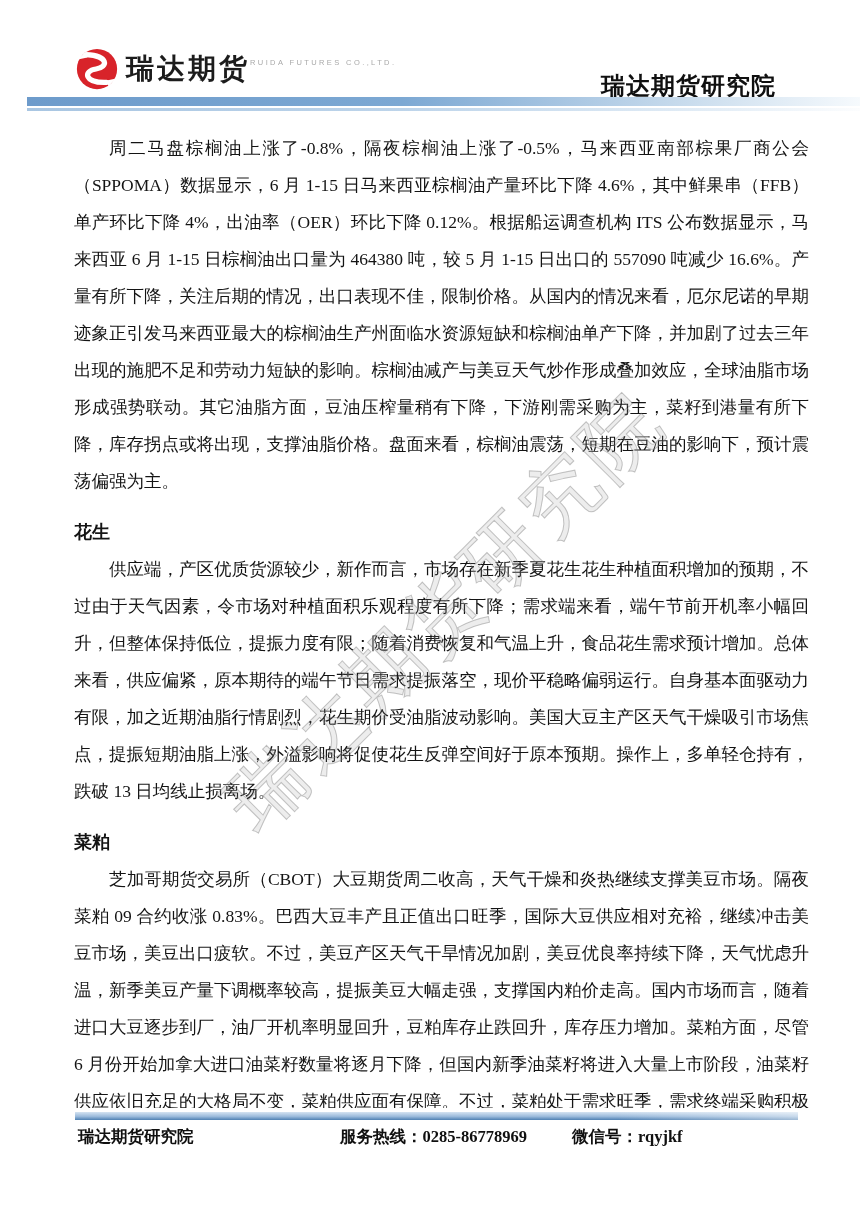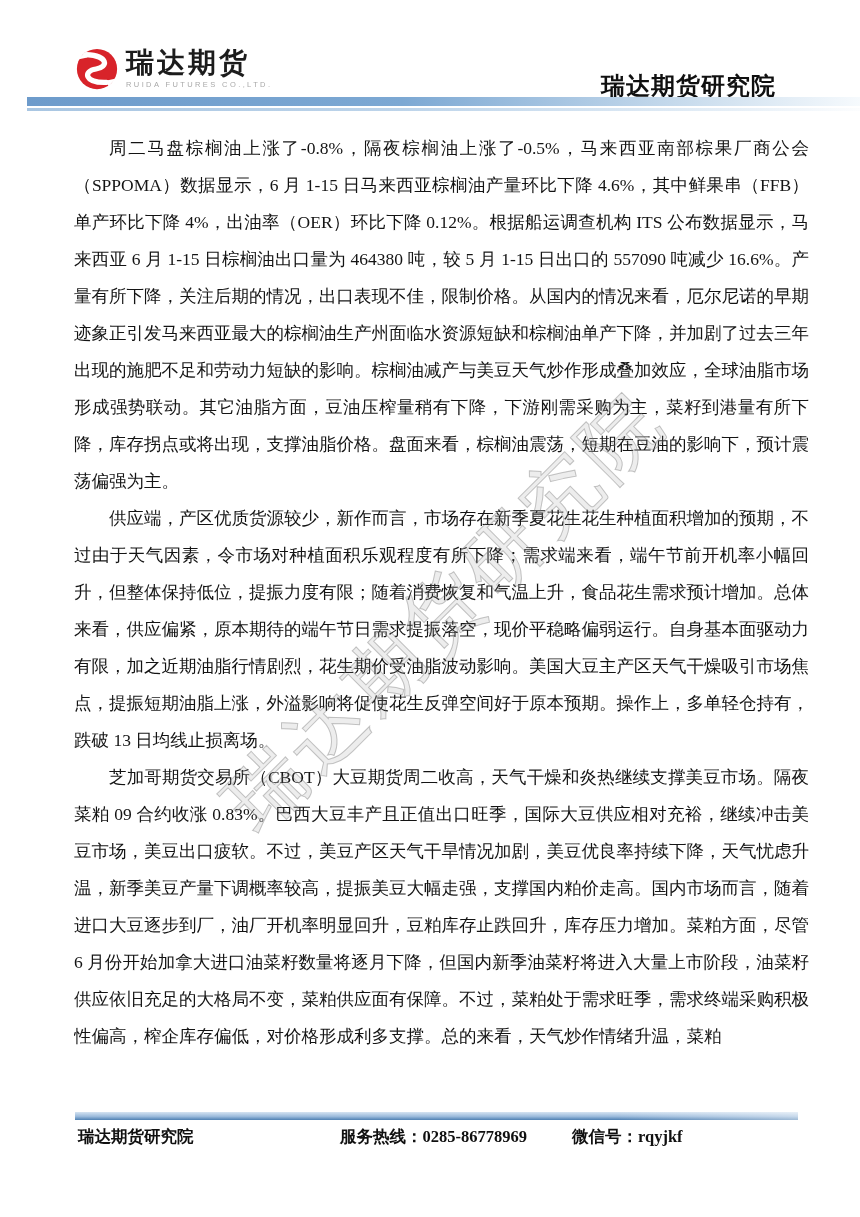--- a/index.html
+++ b/index.html
@@ -12,21 +12,21 @@
     font-family:"Liberation Serif","DejaVu Serif",serif;
     color:#141414;
   }
 
   
   .logo{
     position:absolute;left:74px;top:46px;
     display:flex;align-items:center;gap:6px;
   }
   .logo-mark{width:46px;height:46px;flex:0 0 auto;}
-  .logo-text-wrap{display:flex;flex-direction:column;line-height:1;}
+  .logo-text-wrap{display:flex;flex-direction:row;line-height:1;}
   .logo-cn{
     font-family:"Liberation Sans","DejaVu Sans",sans-serif;
     font-weight:700;font-size:28px;letter-spacing:3px;color:#1c1c1c;
   }
   .logo-en{
     font-family:"Liberation Sans","DejaVu Sans",sans-serif;
     font-size:7.5px;letter-spacing:2.4px;color:#a9a9a9;margin-top:4px;
   }
   .header-title{
     position:absolute;right:84px;top:70px;
@@ -110,22 +110,24 @@
   <div class="header-title">瑞达期货研究院</div>
 
   <div class="header-rule">
     <div class="main"></div>
     <div class="thin"></div>
   </div>
 
   <div class="content">
     <p>周二马盘棕榈油上涨了-0.8%，隔夜棕榈油上涨了-0.5%，马来西亚南部棕果厂商公会（SPPOMA）数据显示，6 月 1-15 日马来西亚棕榈油产量环比下降 4.6%，其中鲜果串（FFB）单产环比下降 4%，出油率（OER）环比下降 0.12%。根据船运调查机构 ITS 公布数据显示，马来西亚 6 月 1-15 日棕榈油出口量为 464380 吨，较 5 月 1-15 日出口的 557090 吨减少 16.6%。产量有所下降，关注后期的情况，出口表现不佳，限制价格。从国内的情况来看，厄尔尼诺的早期迹象正引发马来西亚最大的棕榈油生产州面临水资源短缺和棕榈油单产下降，并加剧了过去三年出现的施肥不足和劳动力短缺的影响。棕榈油减产与美豆天气炒作形成叠加效应，全球油脂市场形成强势联动。其它油脂方面，豆油压榨量稍有下降，下游刚需采购为主，菜籽到港量有所下降，库存拐点或将出现，支撑油脂价格。盘面来看，棕榈油震荡，短期在豆油的影响下，预计震荡偏强为主。</p>
 
+    <div class="section-heading">花生</div>
     <p>供应端，产区优质货源较少，新作而言，市场存在新季夏花生花生种植面积增加的预期，不过由于天气因素，令市场对种植面积乐观程度有所下降；需求端来看，端午节前开机率小幅回升，但整体保持低位，提振力度有限；随着消费恢复和气温上升，食品花生需求预计增加。总体来看，供应偏紧，原本期待的端午节日需求提振落空，现价平稳略偏弱运行。自身基本面驱动力有限，加之近期油脂行情剧烈，花生期价受油脂波动影响。美国大豆主产区天气干燥吸引市场焦点，提振短期油脂上涨，外溢影响将促使花生反弹空间好于原本预期。操作上，多单轻仓持有，跌破 13 日均线止损离场。</p>
 
+    <div class="section-heading">菜粕</div>
     <p>芝加哥期货交易所（CBOT）大豆期货周二收高，天气干燥和炎热继续支撑美豆市场。隔夜菜粕 09 合约收涨 0.83%。巴西大豆丰产且正值出口旺季，国际大豆供应相对充裕，继续冲击美豆市场，美豆出口疲软。不过，美豆产区天气干旱情况加剧，美豆优良率持续下降，天气忧虑升温，新季美豆产量下调概率较高，提振美豆大幅走强，支撑国内粕价走高。国内市场而言，随着进口大豆逐步到厂，油厂开机率明显回升，豆粕库存止跌回升，库存压力增加。菜粕方面，尽管 6 月份开始加拿大进口油菜籽数量将逐月下降，但国内新季油菜籽将进入大量上市阶段，油菜籽供应依旧充足的大格局不变，菜粕供应面有保障。不过，菜粕处于需求旺季，需求终端采购积极性偏高，榨企库存偏低，对价格形成利多支撑。总的来看，天气炒作情绪升温，菜粕</p>
   </div>
 
   <div class="watermark">瑞达期货研究院</div>
 
   <div class="footer-rule"></div>
   <div class="footer-row">
     <span class="footer-item footer-left">瑞达期货研究院</span>
     <span class="footer-item footer-center">服务热线：0285-86778969</span>
     <span class="footer-item footer-right">微信号：rqyjkf</span>

